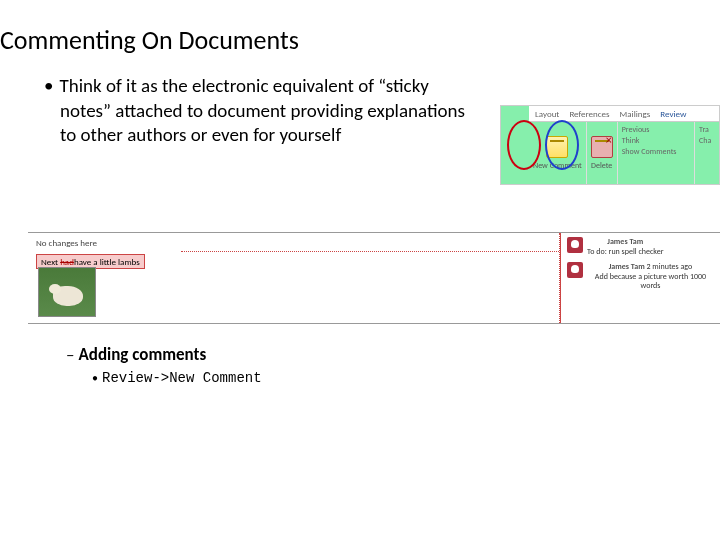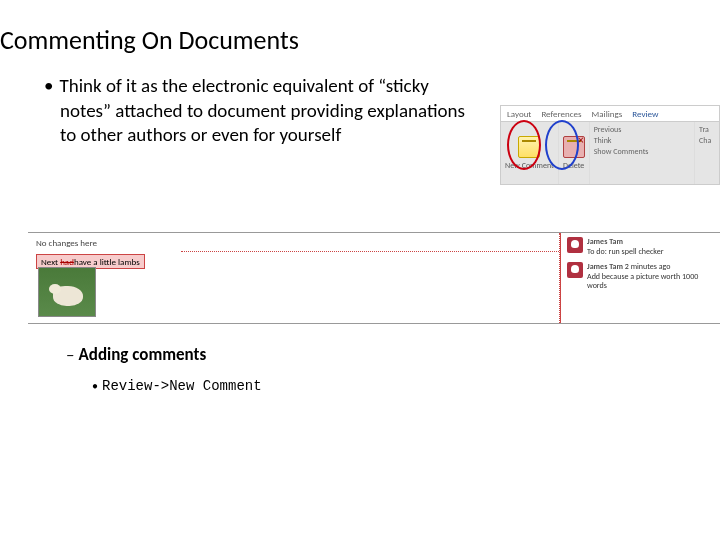--- a/index.html
+++ b/index.html
@@ -27,23 +27,24 @@
     text-indent: -16px;
   }
   .bullet-main .dot { padding-right: 6px; }
   .ribbon {
     position: absolute;
     right: 0;
     top: 105px;
     width: 220px;
     height: 80px;
     border: 1px solid #ccc;
-    background: #e5e5e5;
+    background: #86efac;
     font-size: 9px;
     color: #444;
+    padding-left: 28px;
   }
   .ribbon-tabs {
     height: 16px;
     background: #fff;
     border-bottom: 1px solid #ccc;
     display: flex;
     align-items: center;
     gap: 10px;
     padding-left: 6px;
     color: #666;
@@ -153,20 +154,21 @@
     position: absolute;
     left: -380px;
     top: 18px;
     width: 380px;
     border-top: 1px dotted #c44;
   }
   .comment-item {
     display: flex;
     gap: 4px;
     margin-bottom: 6px;
+    text-align: center;
   }
   .avatar {
     width: 16px; height: 16px;
     background: #b03040;
     border-radius: 2px;
     position: relative;
     flex-shrink: 0;
   }
   .avatar::after {
     content: ""; position: absolute; left: 4px; top: 3px; width: 8px; height: 8px;
@@ -187,21 +189,21 @@
     font-weight: 400;
     padding-left: 20px;
     text-indent: -14px;
   }
   .sub-heading .dash { padding-right: 4px; }
   .sub-heading b { font-weight: 700; }
   .sub-item {
     font-size: 14px;
     padding-left: 42px;
     text-indent: -10px;
-    margin-top: 12px;
+    margin-top: 4px;
   }
   .sub-item .dot2 { padding-right: 4px; font-size: 12px; }
   .mono { font-family: "Courier New", monospace; font-size: 14px; }
 </style>
 </head>
 <body>
 
 <div class="title">Commenting On Documents</div>
 
 <div class="bullet-main">

